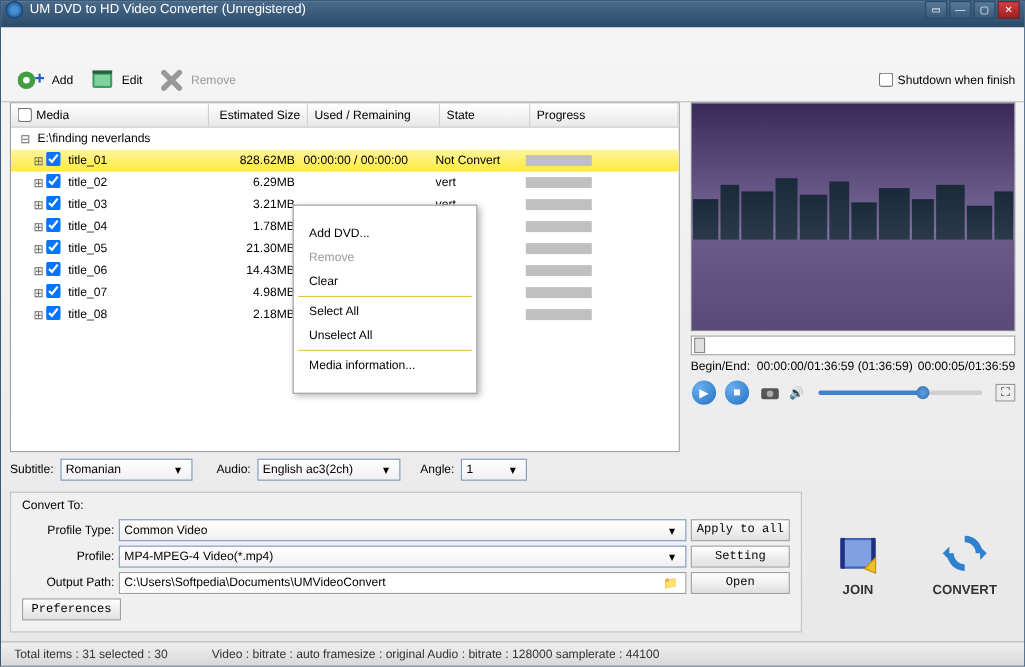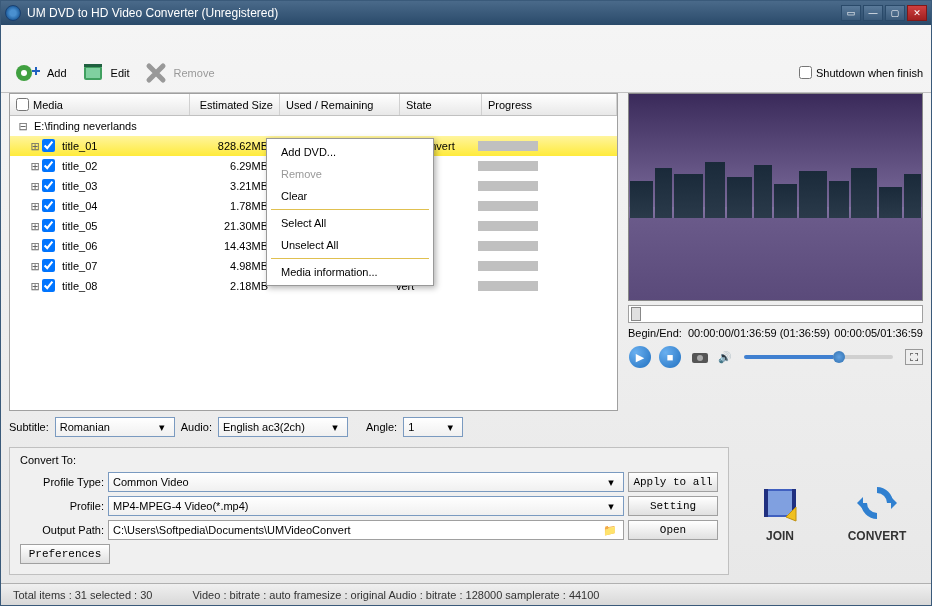--- a/index.html
+++ b/index.html
@@ -1,18 +1,18 @@
 <!DOCTYPE html>
 <html><head>
 <meta charset="utf-8">
 <style>
 * { margin: 0; padding: 0; box-sizing: border-box; font-family: Tahoma, Arial, sans-serif; font-size: 11px; }
 body { background: #fff; overflow: hidden; width: 932px; height: 606px; }
 .window { width: 932px; height: 606px; border: 1px solid #3a5a7a; background: #f0f0f0; display: flex; flex-direction: column; position: relative; }
-.titlebar { background: linear-gradient(to bottom, #4a6a8a, #2a4a6a); color: #fff; height: 24px; display: flex; align-items: center; padding: 0 4px; }
+.titlebar { background: linear-gradient(to bottom, #4a6a8a, #2a4a6a); color: #fff; height: 24px; display: flex; align-items: flex-start; padding: 0 4px; }
 .titlebar-icon { width: 16px; height: 16px; background: radial-gradient(circle, #4a90d0 30%, #2060a0 70%); border-radius: 50%; margin-right: 6px; border: 1px solid #1a4070; }
 .titlebar-text { flex: 1; font-size: 12px; }
 .titlebar-buttons { display: flex; gap: 2px; }
 .titlebar-btn { width: 20px; height: 16px; background: linear-gradient(to bottom, #5a7a9a, #3a5a7a); border: 1px solid #2a4a6a; display: flex; align-items: center; justify-content: center; color: #fff; font-size: 9px; cursor: pointer; }
 .titlebar-btn.close { background: linear-gradient(to bottom, #d04040, #a02020); border-color: #801818; }
 .main-content { flex: 1; display: flex; flex-direction: column; background: linear-gradient(to bottom, #f5f5f5, #e8e8e8); }
 .toolbar { height: 40px; display: flex; align-items: center; padding: 2px 8px; border-bottom: 1px solid #c0c0c0; margin-top: 28px; }
 .toolbar-btn { display: flex; align-items: center; gap: 4px; padding: 2px 6px; cursor: pointer; border-radius: 3px; }
 .toolbar-btn .icon { width: 28px; height: 28px; display: flex; align-items: center; justify-content: center; }
 .toolbar-btn.disabled { color: #999; }
@@ -63,21 +63,21 @@
 .convert-row { display: flex; align-items: center; gap: 4px; margin-bottom: 4px; }
 .convert-row-label { width: 84px; text-align: right; }
 .convert-btn { width: 90px; height: 20px; background: linear-gradient(to bottom, #fff, #e0e0e0); border: 1px solid #a0a0a0; cursor: pointer; text-align: center; line-height: 18px; font-family: Liberation Mono, monospace; }
 .path-input { flex: 1; height: 20px; border: 1px solid #a0a0a0; background: #fff; padding: 0 4px; display: flex; align-items: center; }
 .folder-icon { width: 16px; color: #d0a030; }
 .checkbox-row { display: flex; align-items: center; gap: 16px; padding-left: 88px; margin-top: 2px; }
 .big-btn { width: 92px; display: flex; flex-direction: column; align-items: center; justify-content: center; gap: 2px; cursor: pointer; }
 .big-btn-icon { width: 48px; height: 48px; display: flex; align-items: center; justify-content: center; }
 .big-btn-label { font-weight: bold; font-size: 12px; color: #333; }
 .statusbar { height: 22px; background: linear-gradient(to bottom, #f0f0f0, #d8d8d8); border-top: 1px solid #b0b0b0; display: flex; align-items: center; padding: 0 12px; gap: 40px; color: #333; }
-.context-menu { position: absolute; background: #fff; border: 1px solid #999; box-shadow: 2px 2px 6px rgba(0,0,0,0.3); z-index: 100; padding: 2px 0; width: 168px; }
+.context-menu { position: absolute; background: #fff; border: 1px solid #999; box-shadow: 2px 2px 6px rgba(0,0,0,0.3); z-index: 100; padding: 14px 0; width: 168px; margin-top: 48px; }
 .context-item { padding: 5px 14px; cursor: pointer; }
 .context-item.disabled { color: #999; }
 .context-sep { height: 1px; background: #e0c050; margin: 2px 4px; }
 input[type="checkbox"] { width: 13px; height: 13px; }
 svg { display: block; }
 </style>
 </head>
 <body>
 
 <div class="window">
@@ -297,21 +297,21 @@
         </div>
       </div>
     </div>
 
     <div class="settings-row">
       <span class="settings-label">Subtitle:</span>
       <div class="dropdown" style="width:120px;">
         <span>Romanian</span>
         <span class="dropdown-arrow">▾</span>
       </div>
-      <span class="settings-label" style="margin-left:0;">Audio:</span>
+      <span class="settings-label" style="margin-left:16px;">Audio:</span>
       <div class="dropdown" style="width:130px;">
         <span>English ac3(2ch)</span>
         <span class="dropdown-arrow">▾</span>
       </div>
       <span class="settings-label" style="margin-left:12px;">Angle:</span>
       <div class="dropdown" style="width:60px;">
         <span>1</span>
         <span class="dropdown-arrow">▾</span>
       </div>
     </div>

